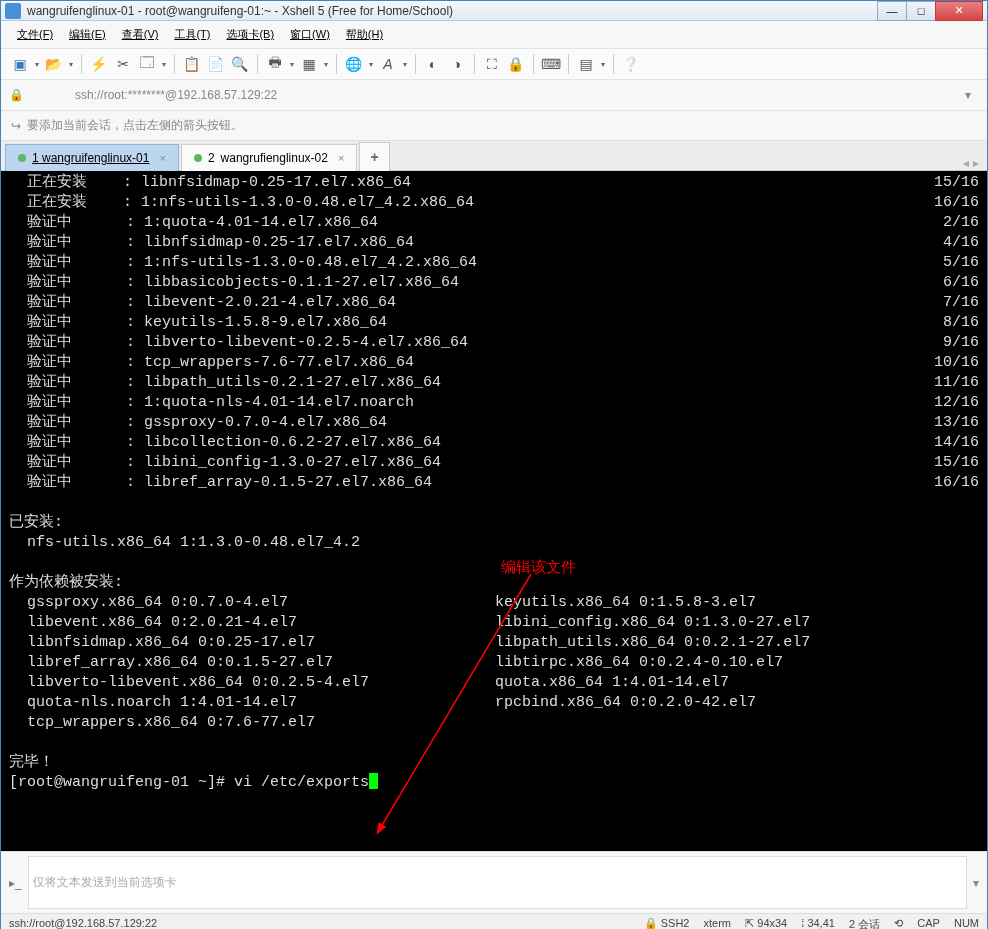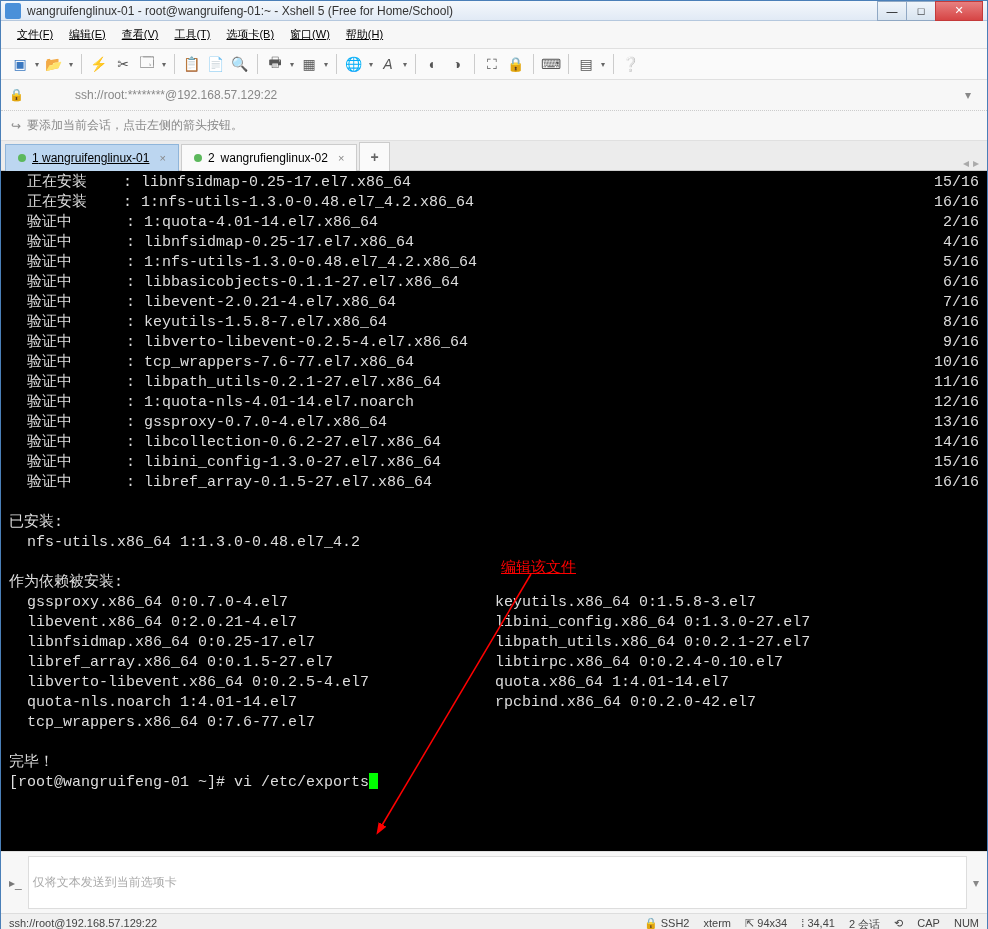--- a/index.html
+++ b/index.html
@@ -165,37 +165,37 @@
     </div>
     <div class="tab new">+</div>
     <div class="tab-spacer"></div>
     <div class="tab-nav">
       <span>◂</span>
       <span>▸</span>
     </div>
   </div>
 
   <div class="terminal" id="terminal">
-    <div class="annotation" style="left:500px; top:386px;text-decoration:underline;">编辑该文件</div>
+    <div class="annotation" style="left:500px; top:386px;">编辑该文件</div>
     <svg class="arrow-svg" style="left:370px; top:398px;" width="170" height="270">
       <defs>
           <marker id="ah" markerWidth="10" markerHeight="10" refX="2" refY="3" orient="auto">
             <path d="M0,0 L0,6 L8,3 z" fill="#ff0000"></path>
           </marker>
         </defs>
       <line x1="160" y1="5" x2="10" y2="258" stroke="#ff0000" stroke-width="1.5" marker-end="url(#ah)"></line>
     </svg>
   <div class="term-line"><span class="term-left">  正在安装    : libnfsidmap-0.25-17.el7.x86_64</span><span class="term-right">15/16</span></div>
       <div class="term-line"><span class="term-left">  正在安装    : 1:nfs-utils-1.3.0-0.48.el7_4.2.x86_64</span><span class="term-right">16/16</span></div>
       <div class="term-line"><span class="term-left">  验证中      : 1:quota-4.01-14.el7.x86_64</span><span class="term-right">2/16</span></div>
       <div class="term-line"><span class="term-left">  验证中      : libnfsidmap-0.25-17.el7.x86_64</span><span class="term-right">4/16</span></div>
       <div class="term-line"><span class="term-left">  验证中      : 1:nfs-utils-1.3.0-0.48.el7_4.2.x86_64</span><span class="term-right">5/16</span></div>
       <div class="term-line"><span class="term-left">  验证中      : libbasicobjects-0.1.1-27.el7.x86_64</span><span class="term-right">6/16</span></div>
       <div class="term-line"><span class="term-left">  验证中      : libevent-2.0.21-4.el7.x86_64</span><span class="term-right">7/16</span></div>
-      <div class="term-line"><span class="term-left">  验证中      : keyutils-1.5.8-7.el7.x86_64</span><span class="term-right">8/16</span></div>
+      <div class="term-line"><span class="term-left">  验证中      : keyutils-1.5.8-9.el7.x86_64</span><span class="term-right">8/16</span></div>
       <div class="term-line"><span class="term-left">  验证中      : libverto-libevent-0.2.5-4.el7.x86_64</span><span class="term-right">9/16</span></div>
       <div class="term-line"><span class="term-left">  验证中      : tcp_wrappers-7.6-77.el7.x86_64</span><span class="term-right">10/16</span></div>
       <div class="term-line"><span class="term-left">  验证中      : libpath_utils-0.2.1-27.el7.x86_64</span><span class="term-right">11/16</span></div>
       <div class="term-line"><span class="term-left">  验证中      : 1:quota-nls-4.01-14.el7.noarch</span><span class="term-right">12/16</span></div>
       <div class="term-line"><span class="term-left">  验证中      : gssproxy-0.7.0-4.el7.x86_64</span><span class="term-right">13/16</span></div>
       <div class="term-line"><span class="term-left">  验证中      : libcollection-0.6.2-27.el7.x86_64</span><span class="term-right">14/16</span></div>
       <div class="term-line"><span class="term-left">  验证中      : libini_config-1.3.0-27.el7.x86_64</span><span class="term-right">15/16</span></div>
       <div class="term-line"><span class="term-left">  验证中      : libref_array-0.1.5-27.el7.x86_64</span><span class="term-right">16/16</span></div>
       <div class="term-line">&nbsp;</div>
       <div class="term-line">已安装:</div>

